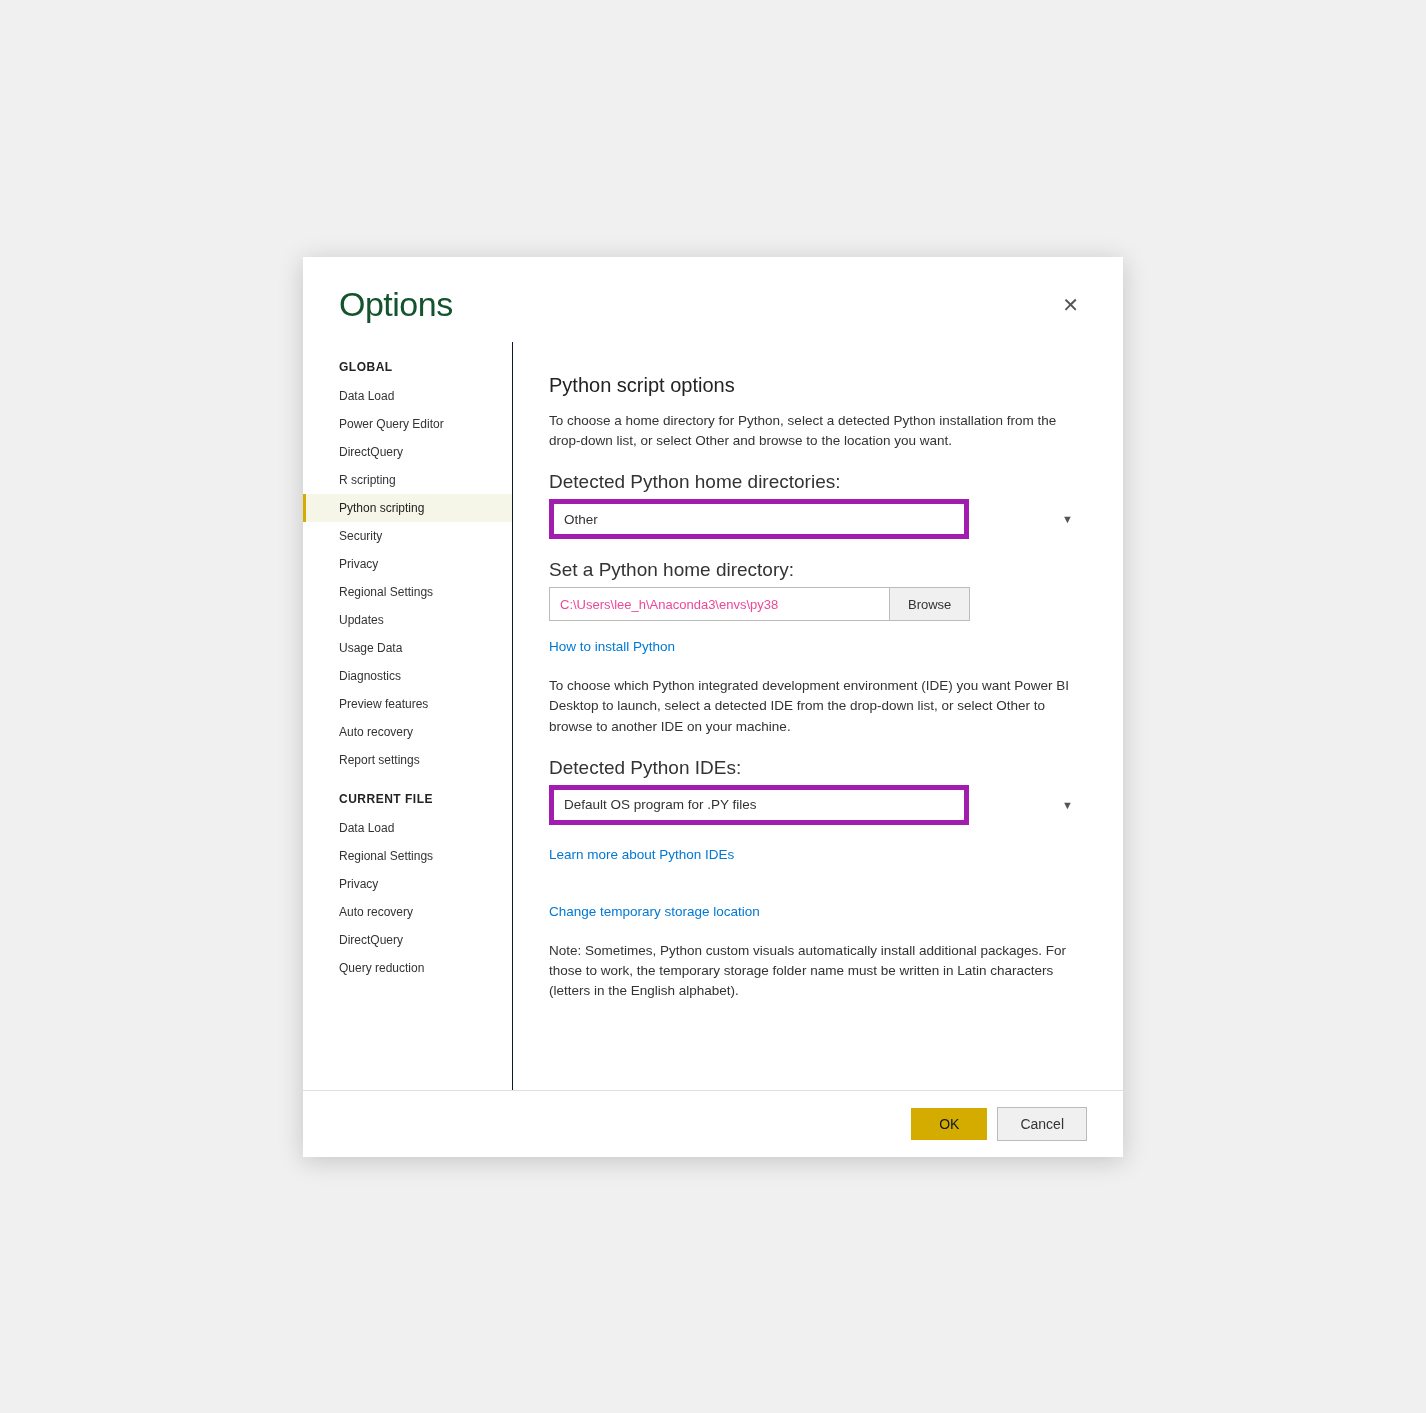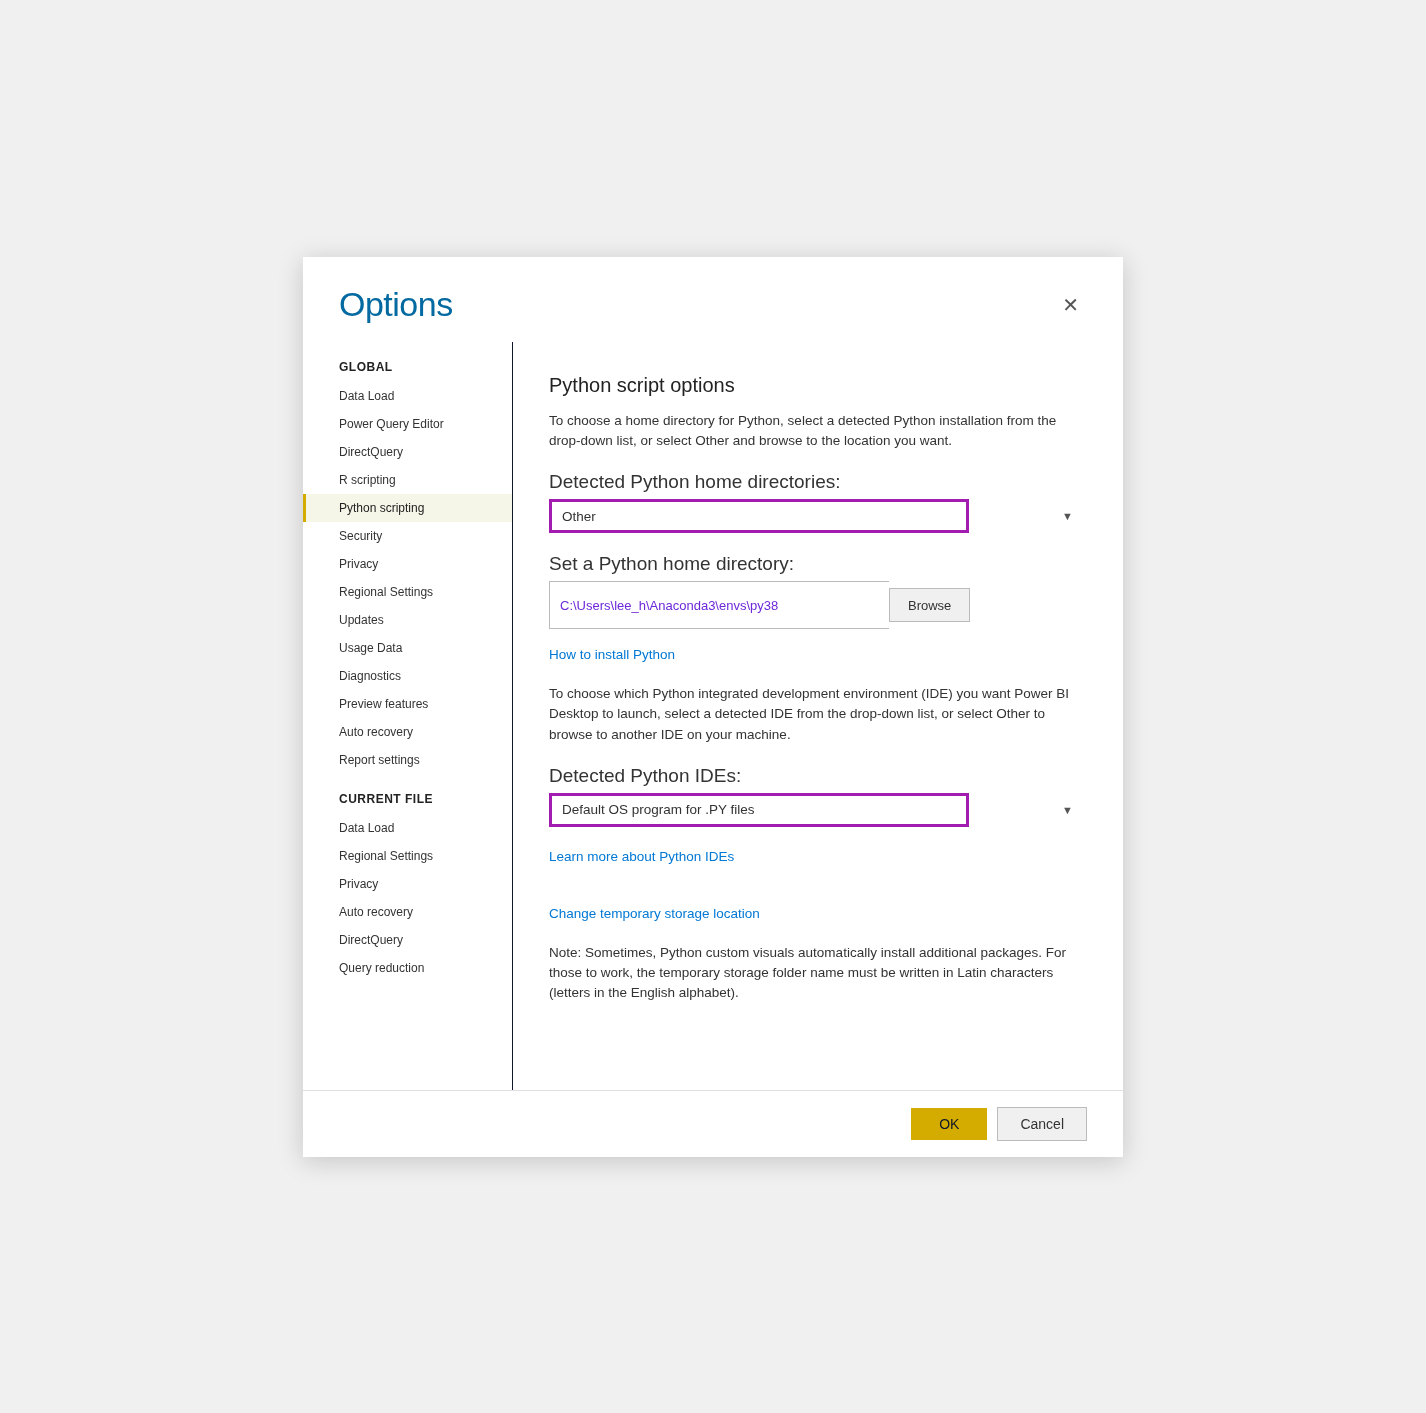--- a/index.html
+++ b/index.html
@@ -22,21 +22,21 @@
     }
     .dialog-header {
       padding: 28px 36px 0 36px;
       display: flex;
       align-items: flex-start;
       justify-content: space-between;
     }
     .dialog-title {
       font-size: 34px;
       font-weight: 300;
-      color: #0369a1;
+      color: #14532d;
       letter-spacing: -0.5px;
     }
     .close-btn {
       background: none;
       border: none;
       cursor: pointer;
       font-size: 20px;
       color: #555;
       padding: 4px 8px;
       margin-top: 4px;
@@ -96,22 +96,22 @@
       font-size: 19px;
       color: #333;
       margin-bottom: 6px;
     }
     .dropdown-wrapper {
       position: relative;
       margin-bottom: 20px;
     }
     .dropdown-select {
       width: 420px;
-      height: 34px;
-      border: 3px solid #a21caf;
+      height: 40px;
+      border: 5px solid #a21caf;
       background: #fff;
       font-size: 13.5px;
       color: #333;
       padding: 0 30px 0 10px;
       appearance: none;
       cursor: pointer;
     }
     .dropdown-arrow {
       position: absolute;
       right: 10px;
@@ -122,25 +122,25 @@
       pointer-events: none;
     }
     .input-row {
       display: flex;
       align-items: center;
       gap: 0;
       margin-bottom: 16px;
     }
     .text-input {
       width: 340px;
-      height: 48px;
+      height: 34px;
       border: 1px solid #bbb;
       border-right: none;
       font-size: 13px;
-      color: #6d28d9;
+      color: #ec4899;
       padding: 0 10px;
     }
     .browse-btn {
       height: 34px;
       padding: 0 18px;
       background: #f0f0f0;
       border: 1px solid #bbb;
       font-size: 13px;
       color: #333;
       cursor: pointer;

